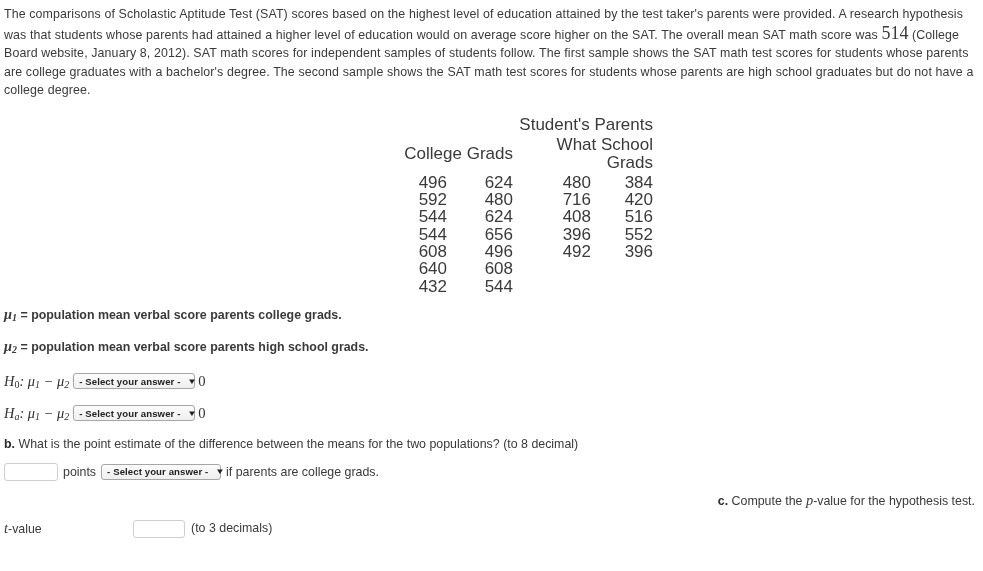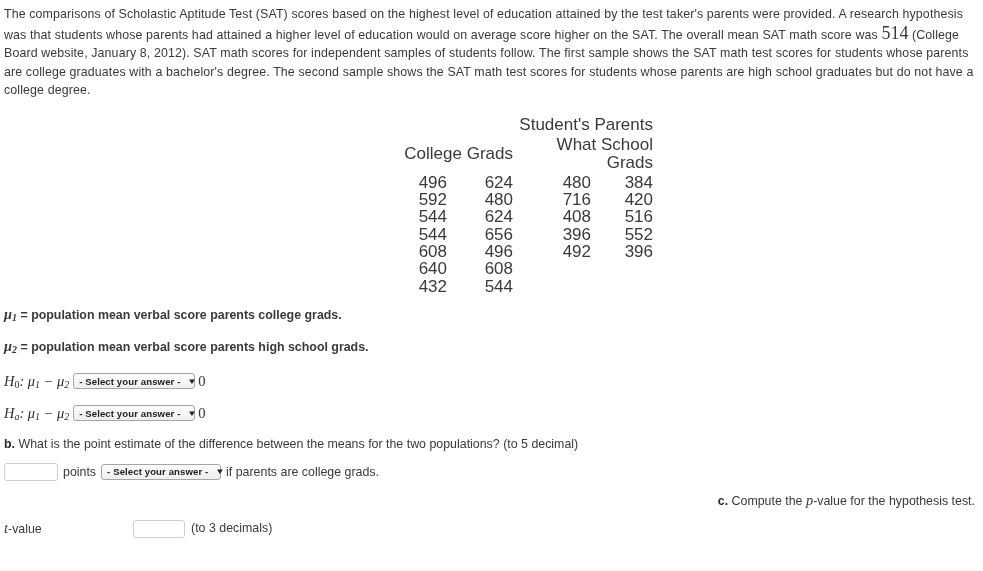--- a/index.html
+++ b/index.html
@@ -277,21 +277,21 @@
   <div class="hyp-row">
     <span class="expr"><i class="mi">H</i><span class="sub-i">a</span><i class="mi">: μ</i><span class="sub-i">1</span><i class="mi"> − μ</i><span class="sub-i">2</span></span>
     <span class="sel w-hyp">
         <span>- Select your answer -</span>
         <span class="caret">▼</span>
       </span>
     <span class="zero">0</span>
   </div>
 
   <p class="q" style="margin-top:12px"><b class="lbl">b.</b>
-    <span>What is the point estimate of the difference between the means for the two populations? (to 5 decimal)</span></p>
+    <span>What is the point estimate of the difference between the means for the two populations? (to 8 decimal)</span></p>
 
   <div class="row-inline">
     <input class="tbox" type="text" value="" style="">
     <span>points</span>
     <span class="sel w-b">
         <span>- Select your answer -</span>
         <span class="caret">▼</span>
       </span>
     <span>if parents are college grads.</span>
   </div>

